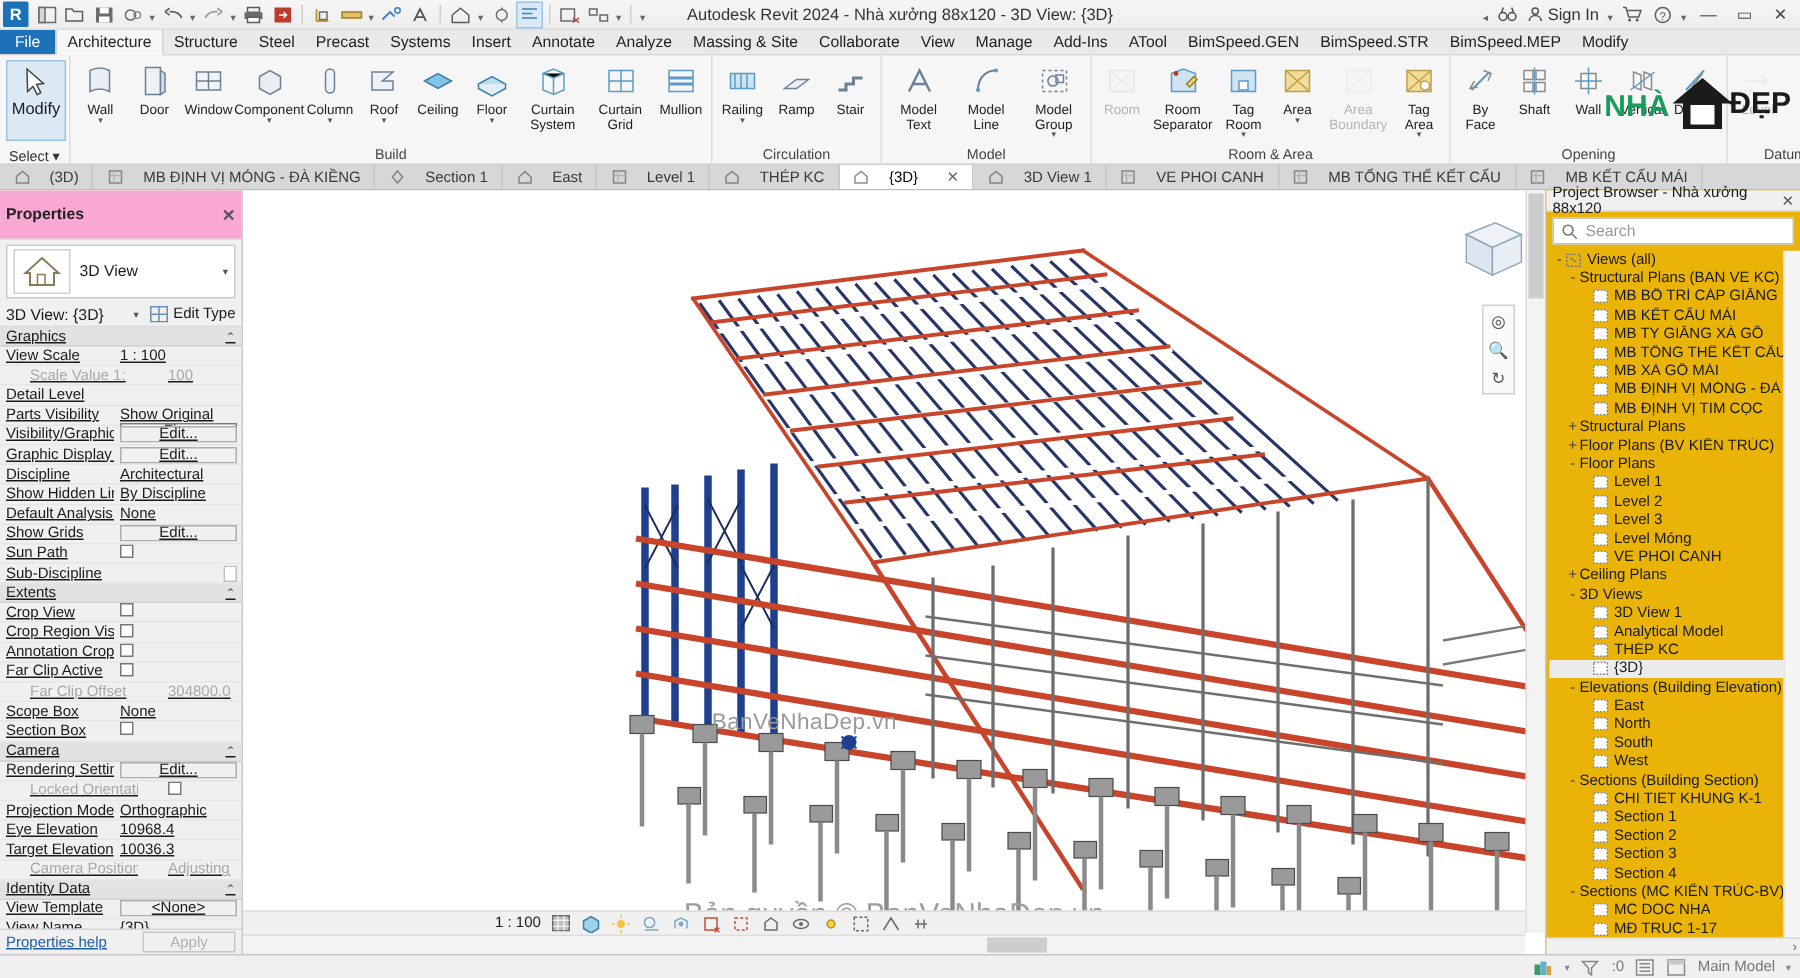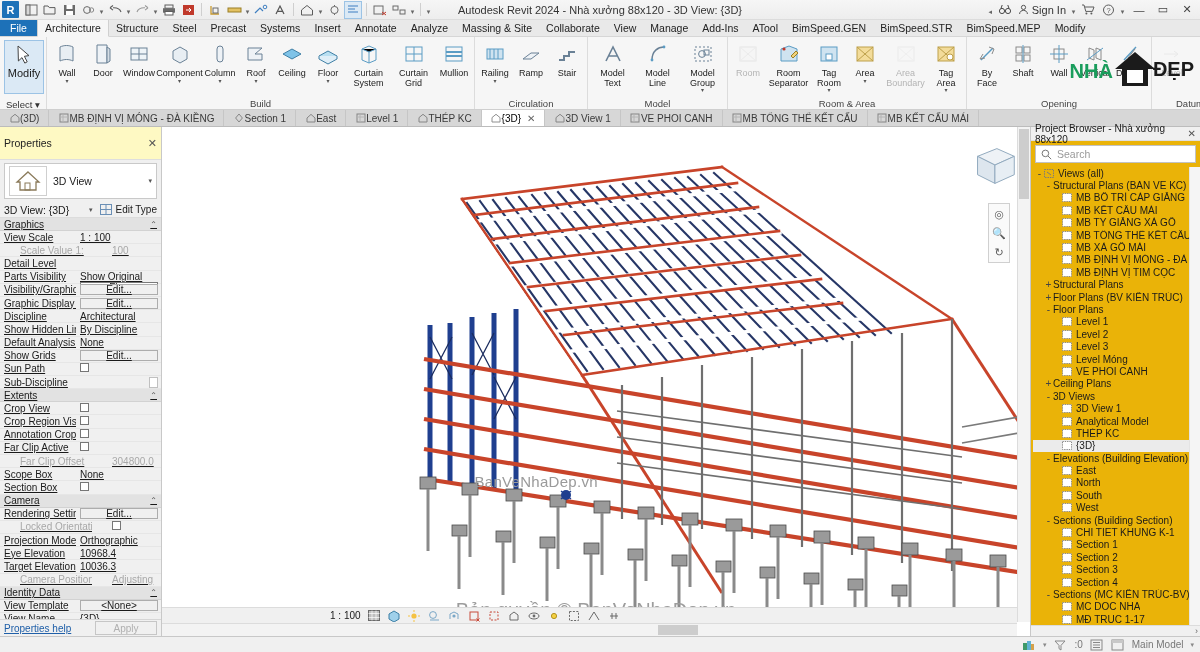--- a/index.html
+++ b/index.html
@@ -50,33 +50,33 @@
   .btn .dd { font-size: 6px; color: #555; line-height: 5px; height: 5px; }
   .modifybtn { width: 40px; background: #dbe9f5; border: 1px solid #9cc3e5; display:flex; flex-direction:column;
     align-items:center; padding-top:4px; height: 54px; margin: 2px 0 0 2px; }
   .selpanel { width: 47px; }
   .select-lbl { font-size: 9.5px; color: #333; padding-left: 4px; }
   .logo { position: absolute; right: 6px; top: 4px; display: flex; align-items: center; height: 56px; }
 
   
   .viewtabs { height: 17px; background: #d7d7d7; display: flex; align-items: stretch; font-size: 10px;
     border-bottom: 1px solid #bcbcbc; flex: 0 0 17px; overflow: hidden; }
-  .vtab { display: flex; align-items: center; gap: 0; padding: 0 9px; color: #3a3a3a; white-space: nowrap;
+  .vtab { display: flex; align-items: center; gap: 13px; padding: 0 9px; color: #3a3a3a; white-space: nowrap;
     border-right: 1px solid #c6c6c6; }
   .vtab.active { background: #fff; color: #000; }
   .vtab .x { font-size: 10px; color: #666; margin-left: 6px; }
   .vicon { width: 11px; height: 11px; display: flex; align-items: center; justify-content: center; opacity: .75; }
 
   
   .body { flex: 1; display: flex; position: relative; background: #fff; min-height: 0; }
 
   
   .props { width: 162px; background: #f0f0f0; border-right: 1px solid #c8c8c8; display: flex; flex-direction: column; }
   .palette-hd { height: 15px; display: flex; align-items: center; padding: 16px 4px; font-size: 10.5px;
-    background: #fef9c3; color: #222; border-bottom: 1px solid #dedede; }
+    background: #f9a8d4; color: #222; border-bottom: 1px solid #dedede; font-weight: bold; }
   .palette-hd .cl { margin-left: auto; color: #555; font-size: 11px; }
   .typesel { display: flex; align-items: center; gap: 6px; background: #fff; border: 1px solid #c9c9c9; margin: 3px 4px;
     height: 36px; padding: 0 4px; }
   .typesel .thumb { width: 38px; height: 30px; border: 1px solid #cfcfcf; background: #fff; display: flex;
     align-items: center; justify-content: center; }
   .typesel .t-lbl { font-size: 10.5px; }
   .typesel .arw { margin-left: auto; font-size: 7px; color: #555; }
   .typerow { display: flex; align-items: center; height: 16px; font-size: 10.5px; padding: 0 4px; gap: 4px;
     border-bottom: 1px solid #dcdcdc; }
   .typerow .arw { font-size: 7px; color: #555; margin-left: auto; }

